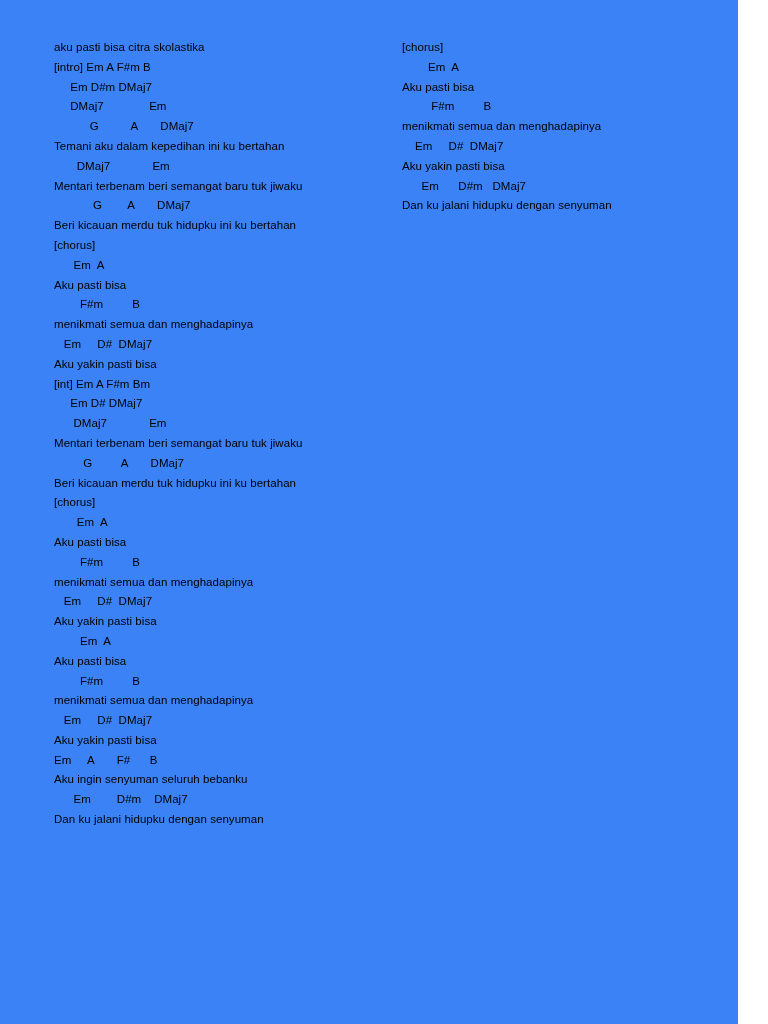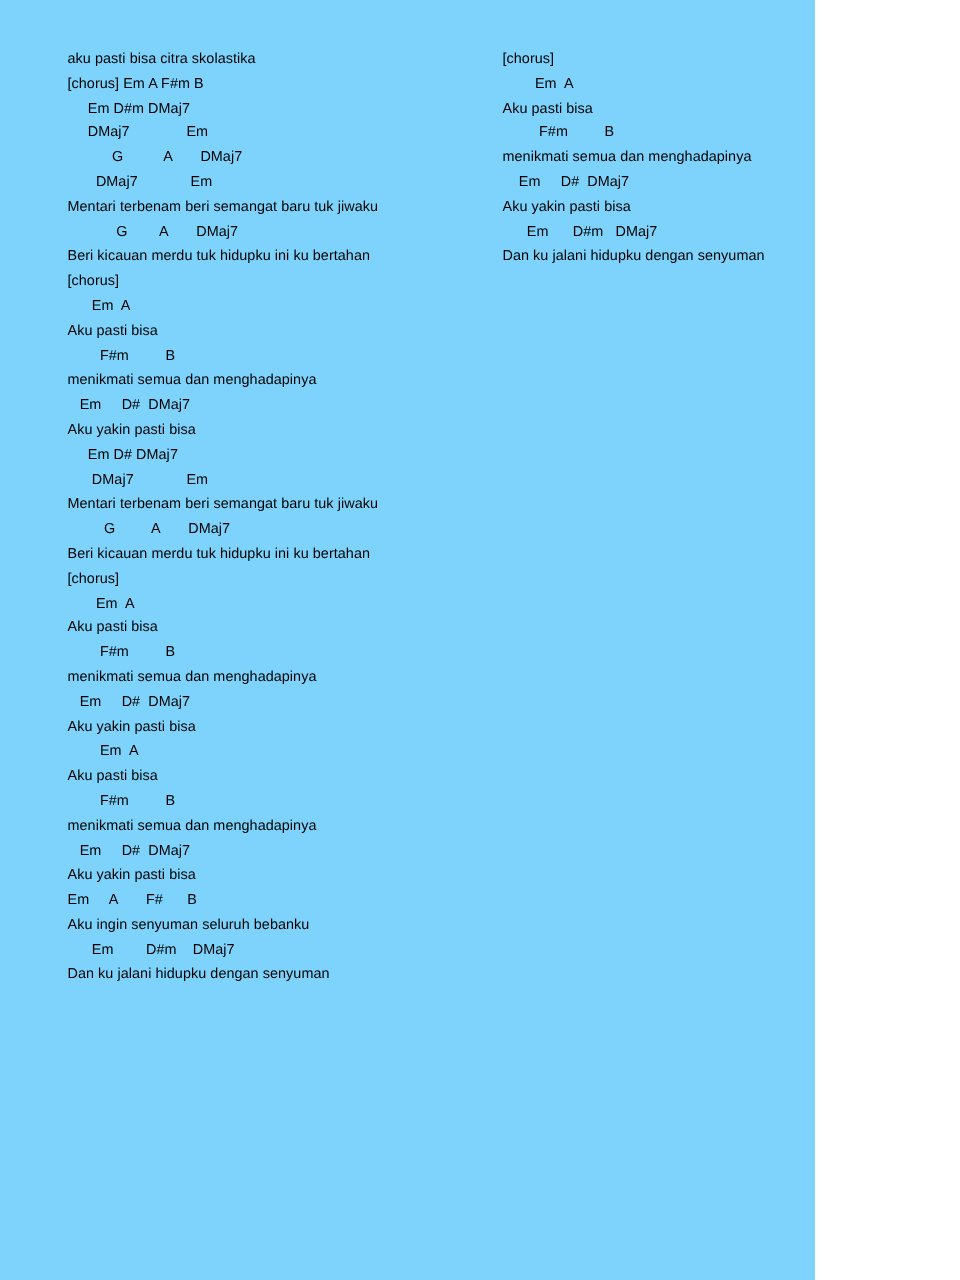--- a/index.html
+++ b/index.html
@@ -6,23 +6,23 @@
     margin: 0;
     padding: 0;
     background: #ffffff;
   }
   body {
     font-family: "Liberation Sans", sans-serif;
     color: #000000;
   }
   .page {
     position: relative;
-    width: 652px;
+    width: 738px;
     height: 1024px;
-    background: #7dd3fc;
+    background: #3b82f6;
     overflow: hidden;
   }
   .sheet {
     position: absolute;
     left: 0;
     top: 0;
     width: 768px;
     height: 1024px;
     box-sizing: border-box;
     padding: 38px 44px 20px 54px;
@@ -58,38 +58,40 @@
   }
 </style>
 </head>
 <body>
 
 <div class="page">
   <div class="sheet">
     <div class="columns">
       <div class="col col-left">
         <div class="line">aku pasti bisa citra skolastika</div>
-        <div class="line">[chorus] Em A F#m B</div>
+        <div class="line">[intro] Em A F#m B</div>
         <div class="line">     Em D#m DMaj7</div>
         <div class="blank"></div>
         <div class="line">     DMaj7              Em</div>
         <div class="line">           G          A       DMaj7</div>
+        <div class="line">Temani aku dalam kepedihan ini ku bertahan</div>
         <div class="line">       DMaj7             Em</div>
         <div class="line">Mentari terbenam beri semangat baru tuk jiwaku</div>
         <div class="line">            G        A       DMaj7</div>
         <div class="line">Beri kicauan merdu tuk hidupku ini ku bertahan</div>
         <div class="blank"></div>
         <div class="line">[chorus]</div>
         <div class="line">      Em  A</div>
         <div class="line">Aku pasti bisa</div>
         <div class="line">        F#m         B</div>
         <div class="line">menikmati semua dan menghadapinya</div>
         <div class="line">   Em     D#  DMaj7</div>
         <div class="line">Aku yakin pasti bisa</div>
         <div class="blank"></div>
+        <div class="line">[int] Em A F#m Bm</div>
         <div class="line">     Em D# DMaj7</div>
         <div class="blank"></div>
         <div class="line">      DMaj7             Em</div>
         <div class="line">Mentari terbenam beri semangat baru tuk jiwaku</div>
         <div class="line">         G         A       DMaj7</div>
         <div class="line">Beri kicauan merdu tuk hidupku ini ku bertahan</div>
         <div class="blank"></div>
         <div class="line">[chorus]</div>
         <div class="line">       Em  A</div>
         <div class="line">Aku pasti bisa</div>

